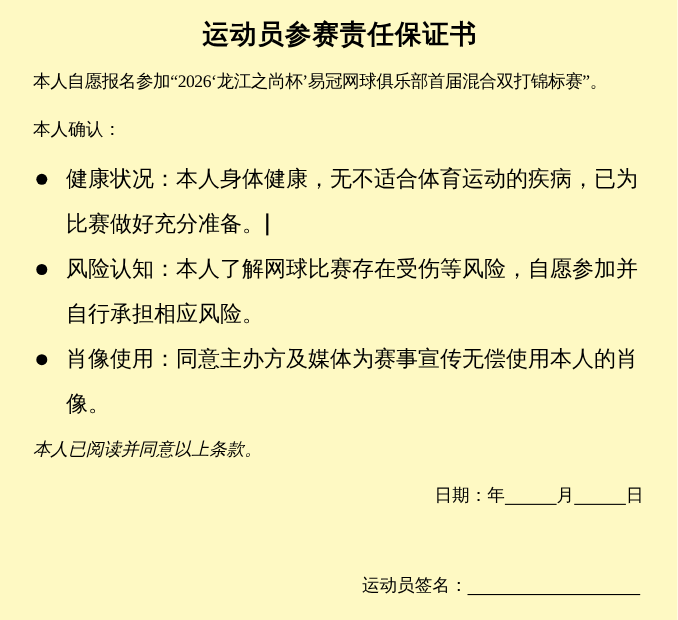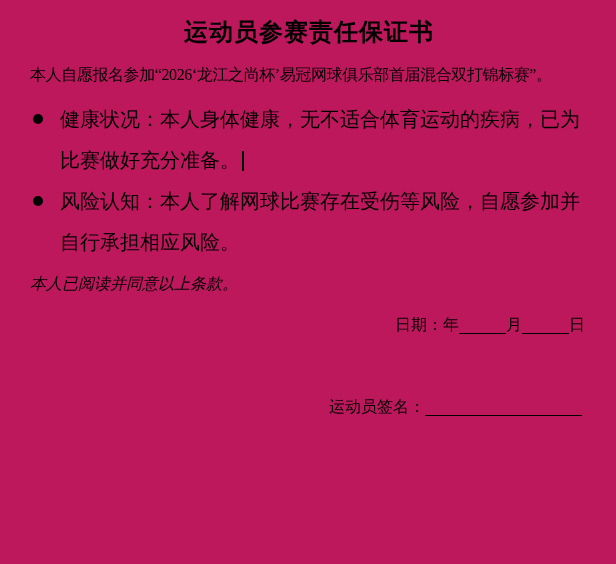--- a/index.html
+++ b/index.html
@@ -5,21 +5,21 @@
   * { margin: 0; padding: 0; box-sizing: border-box; }
   html, body { background: #fff; }
   body {
     font-family: "Liberation Serif", "DejaVu Serif", serif;
     color: #000;
   }
   .page {
     position: relative;
     width: 616px;
     height: 564px;
-    background: #be185d;
+    background: #fef9c3;
     padding: 0 28px 0 30px;
     overflow: hidden;
   }
   .doc-title {
     margin-top: 14px;
     height: 36px;
     line-height: 36px;
     text-align: center;
     font-size: 24px;
     font-weight: bold;
@@ -87,29 +87,34 @@
 </style>
 </head>
 <body>
 
 <div class="page">
 
   <h1 class="doc-title">运动员参赛责任保证书</h1>
 
   <p class="body-line intro">本人自愿报名参加“2026‘龙江之尚杯’易冠网球俱乐部首届混合双打锦标赛”。</p>
 
+  <p class="body-line confirm">本人确认：</p>
 
   <ul class="clause-list">
     <li class="clause-item">
       <span class="bullet-dot"></span>
       <span class="clause-text"><span>健康状况：本人身体健康，无不适合体育运动的疾病，已为比赛做好充分准备。</span><span class="caret"></span></span>
     </li>
     <li class="clause-item">
       <span class="bullet-dot"></span>
       <span class="clause-text">风险认知：本人了解网球比赛存在受伤等风险，自愿参加并自行承担相应风险。</span>
+    </li>
+    <li class="clause-item">
+      <span class="bullet-dot"></span>
+      <span class="clause-text">肖像使用：同意主办方及媒体为赛事宣传无偿使用本人的肖像。</span>
     </li>
   </ul>
 
   <p class="body-line closing">本人已阅读并同意以上条款。</p>
 
   <div class="body-line date-line">
     <span>日期：</span><span>年</span><span class="fill-underline date-underline"></span><span>月</span><span class="fill-underline date-underline"></span><span>日</span>
   </div>
 
   <div class="body-line sig-line">

